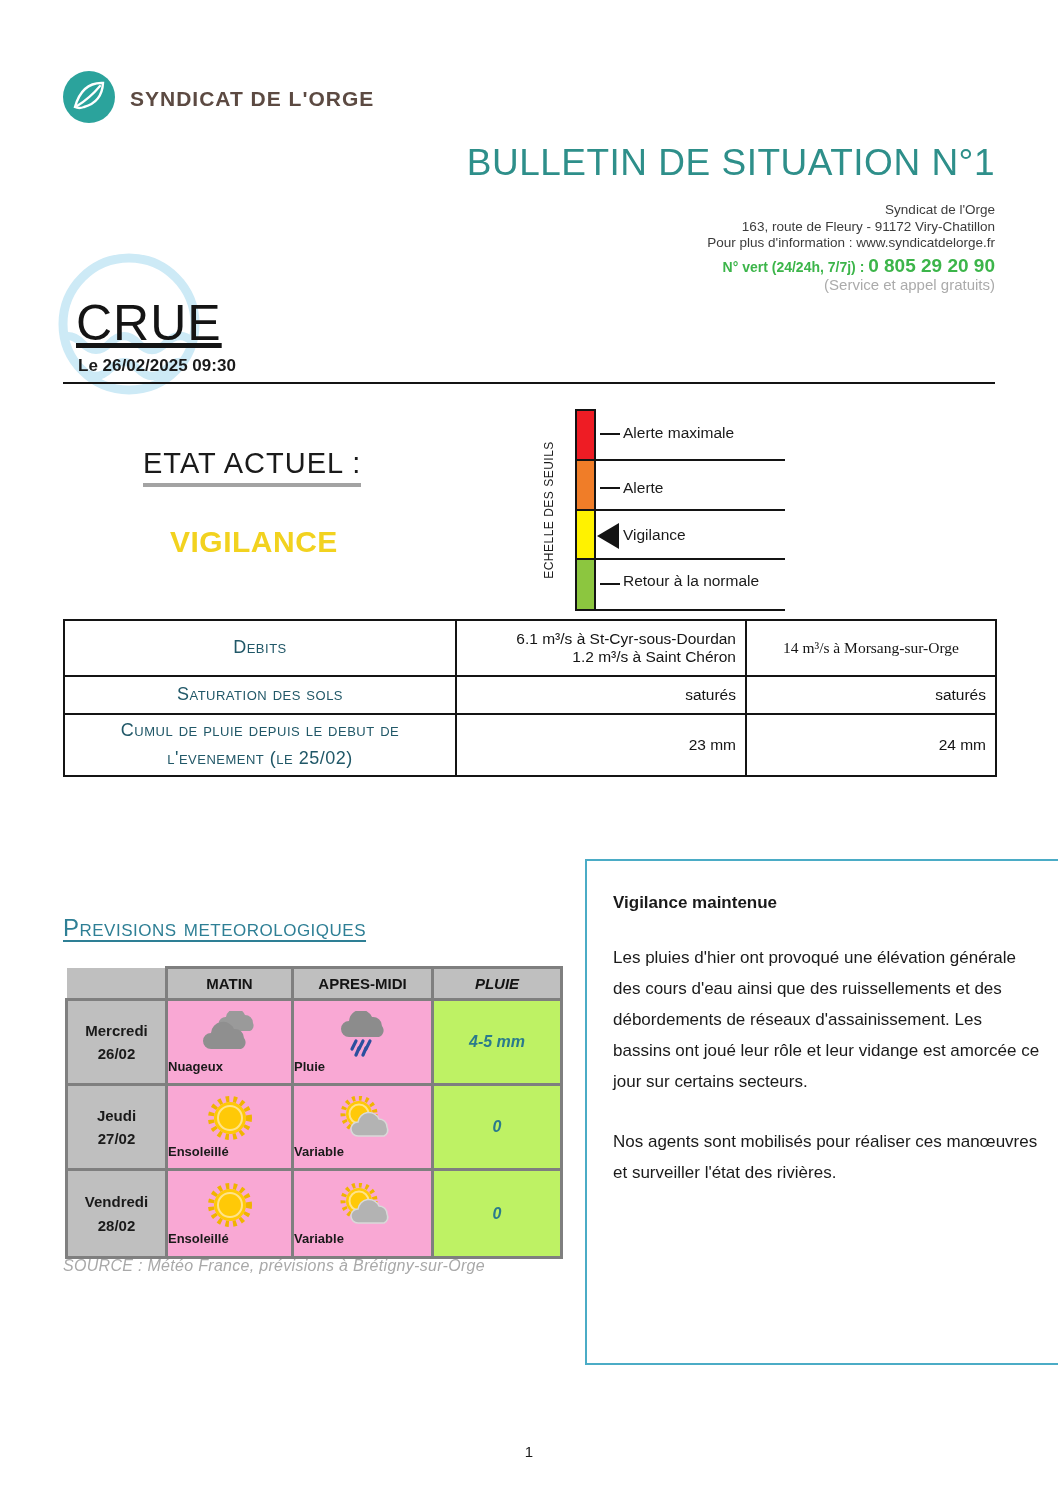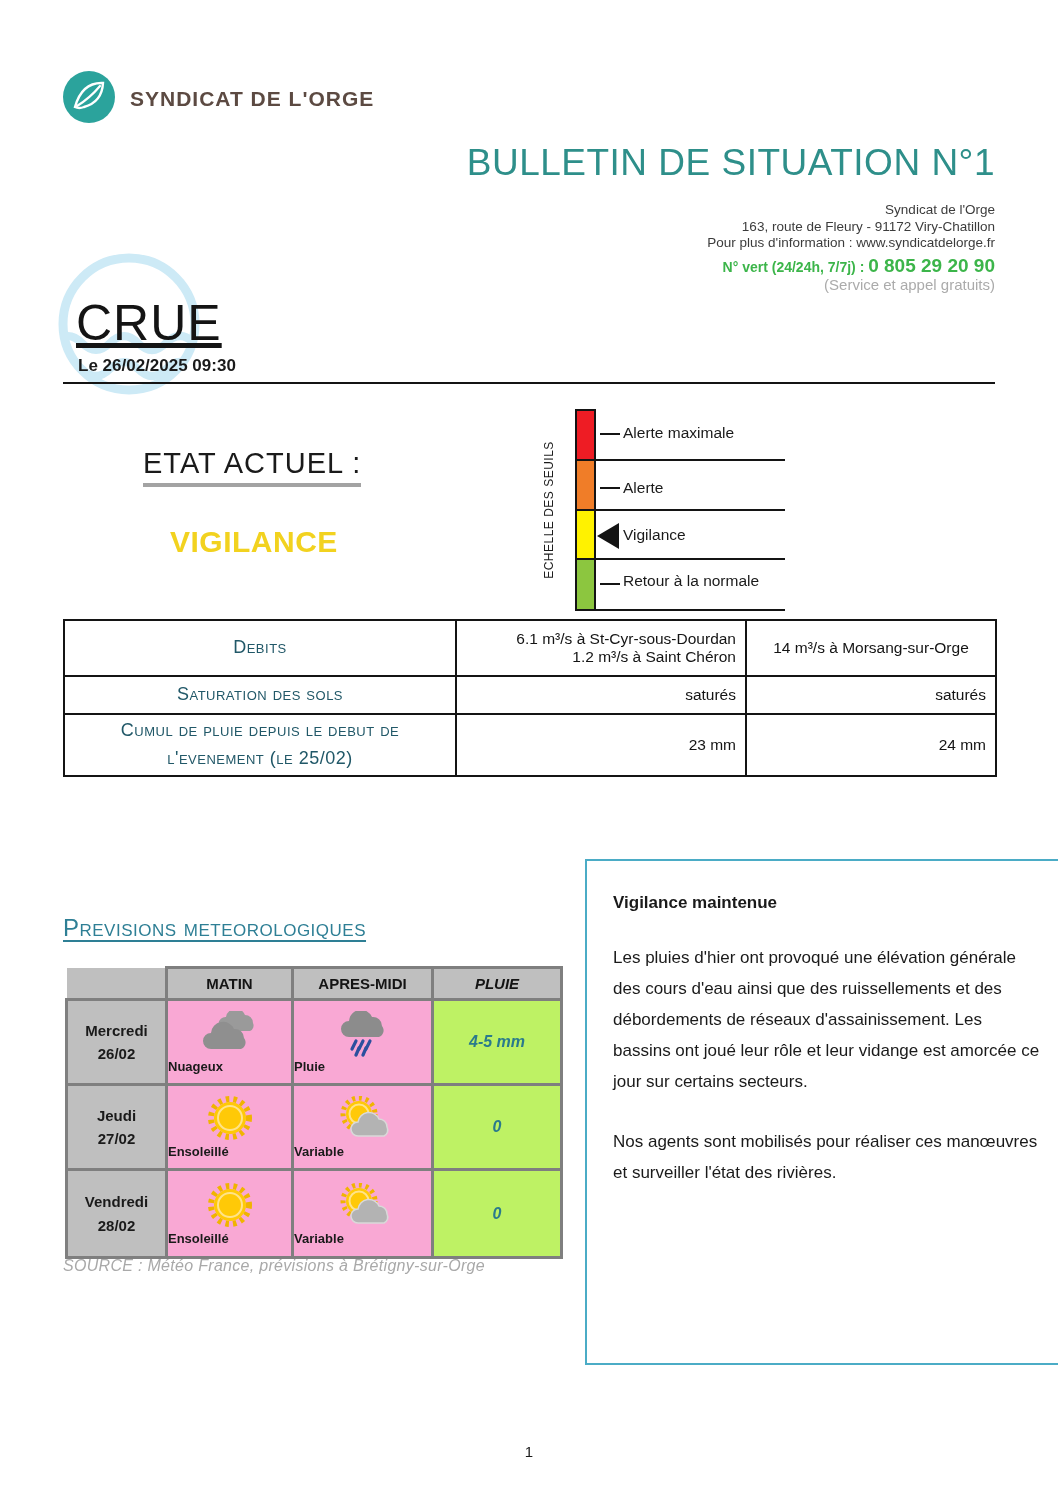--- a/index.html
+++ b/index.html
@@ -39,21 +39,21 @@
   .scale-label { position:absolute; left:623px; font-size:15.5px; white-space:nowrap; }
 
   
   .t1 { position:absolute; left:63px; top:619px; border-collapse:collapse; table-layout:fixed; width:932px; }
   .t1 td { border:2px solid #141414; vertical-align:middle; }
   .t1 td.noborder { border:none; }
   .t1-head td { height:36px; text-align:center; color:#215868; font-size:17px; letter-spacing:.5px; }
   .t1 .lbl { text-align:center; color:#215868; font-variant:small-caps; font-size:18px; letter-spacing:.5px; line-height:1.55; padding:2px 24px; }
   .t1 .val { font-size:15.5px; color:#141414; }
   .t1 .val-right { text-align:right; padding-right:9px; }
-  .t1 .val-center { text-align:center; padding:0 6px; }
+  .t1 .val-center { text-align:center; padding:0 6px;font-family:Liberation Serif, serif; }
   .r-debits { height:56px; } .r-satur { height:38px; } .r-cumul { height:62px; }
 
   
   .prev-heading { position:absolute; left:63px; top:914px; font-variant:small-caps; font-size:24px; color:#2e7f95; letter-spacing:.5px; text-decoration:underline; text-underline-offset:4px; }
   .wt { position:absolute; left:65px; top:966px; border-collapse:collapse; table-layout:fixed; }
   .wt td { border:3px solid #7f7f7f; vertical-align:middle; }
   .wt td.noborder { border:none; }
   .wt-head td { height:32px; background:#bfbfbf; text-align:center; font-size:15px; font-weight:bold; color:#141414; }
   .wt-head td.italic { font-style:italic; }
   .wt .day { background:#bfbfbf; text-align:center; font-size:15px; font-weight:bold; line-height:1.55; padding:0 14px; }

